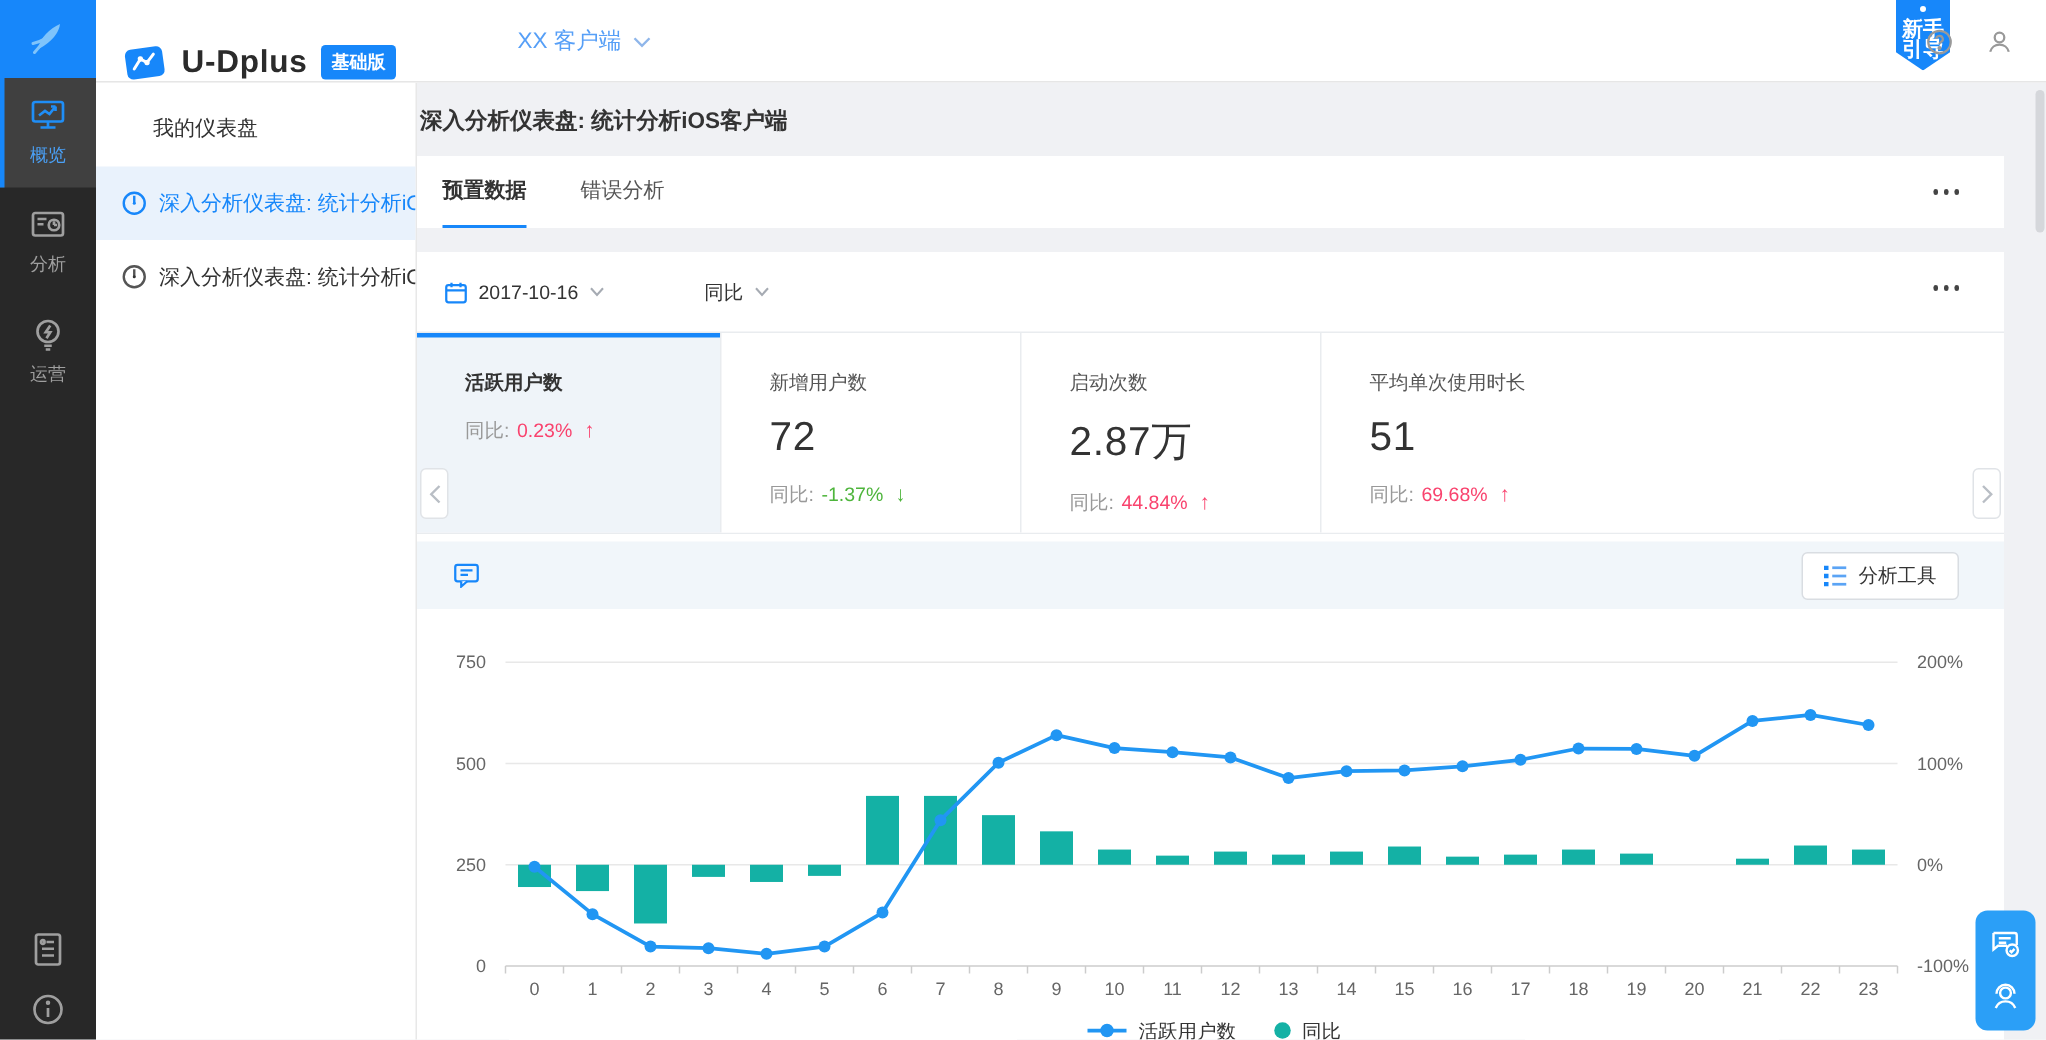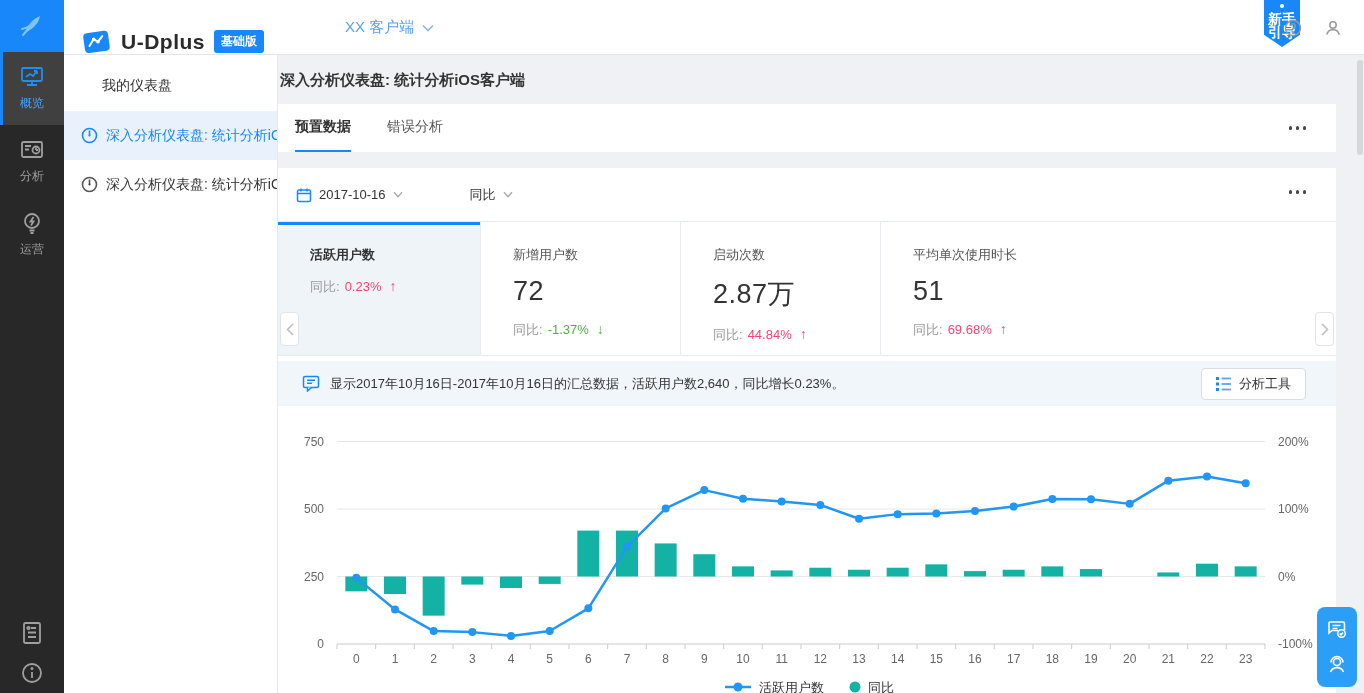--- a/index.html
+++ b/index.html
@@ -270,21 +270,20 @@
           </svg>
       </div>
     </div>
 
     <div class="info-bar">
       <svg width="18" height="17" viewBox="0 0 18 17" fill="none" stroke="#1787fa" stroke-width="1.5">
         <rect x="1.5" y="1.5" width="15" height="11" rx="1.5"></rect>
           <path d="M5 5.2 h8 M5 8.2 h5"></path>
           <path d="M5.5 12.5 L5.5 16 L9.5 12.5" fill="#fff"></path>
       </svg>
-      <span>显示2017年10月16日-2017年10月16日的汇总数据，活跃用户数2,640，同比增长0.23%。</span>
       <div class="tools-btn">
         <svg width="15" height="14" viewBox="0 0 15 14">
           <rect x="0" y="0" width="3" height="3" fill="#1787fa"></rect>
             <rect x="5.5" y="0.6" width="9.5" height="1.8" fill="#5ba4f5"></rect>
           <rect x="0" y="5.5" width="3" height="3" fill="#1787fa"></rect>
             <rect x="5.5" y="6.1" width="9.5" height="1.8" fill="#5ba4f5"></rect>
           <rect x="0" y="11" width="3" height="3" fill="#1787fa"></rect>
             <rect x="5.5" y="11.6" width="9.5" height="1.8" fill="#5ba4f5"></rect>
         </svg>
         <span>分析工具</span>

